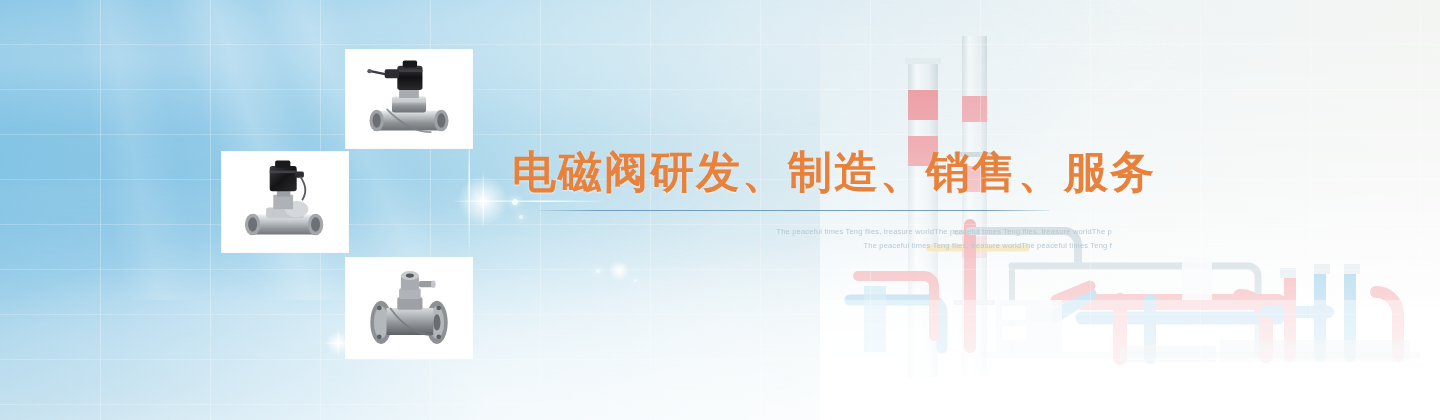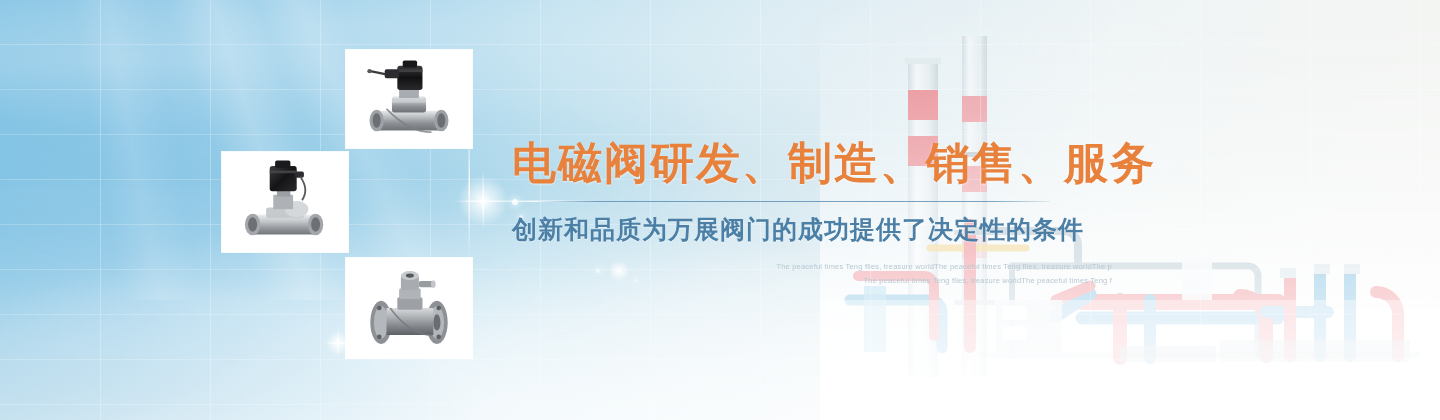--- a/index.html
+++ b/index.html
@@ -86,21 +86,21 @@
 
   
   .thumb{
     position:absolute; background:#fff; padding:5px;
     box-shadow:0 0 0 1px rgba(255,255,255,.9);
   }
   .thumb .inner{ width:100%; height:100%; position:relative; background:#fff; }
   .thumb svg{ display:block; width:100%; height:100%; }
 
   
-  .textblock{ position:absolute; left:512px; top:139px; width:600px; }
+  .textblock{ position:absolute; left:512px; top:148px; width:600px; }
   .title{
     font-size:44px; font-weight:700; color:#e8813c; letter-spacing:2px;
     line-height:1.1; white-space:nowrap;
     text-shadow:0 1px 2px rgba(255,255,255,.6);
   }
   .rule{ height:1px; width:512px; margin:14px 0 0 26px;
          background:linear-gradient(to right, rgba(110,160,190,.15), rgba(95,145,180,.85) 12%, rgba(95,145,180,.85) 88%, rgba(110,160,190,.15)); }
   .subtitle{
     margin-top:11px; font-size:25px; font-weight:700; color:#4b7fa6;
     letter-spacing:1px; white-space:nowrap;
@@ -341,20 +341,19 @@
 
         <rect x="74" y="20" width="16" height="7" rx="2" fill="#999da1"></rect>
         <ellipse cx="90" cy="23.5" rx="2.6" ry="4" fill="#c2c6ca"></ellipse>
       </svg>
     </div>
   </div>
 
   <div class="textblock">
     <div class="title">电磁阀研发、制造、销售、服务</div>
     <div class="rule"></div>
-    <div class="subtitle">创新和品质为万展阀门的成功提供了决定性的条件</div>
     <div class="finelines">
       <div class="fl1">The peaceful times Teng flies, treasure worldThe peaceful times Teng flies, treasure worldThe p</div>
       <div class="fl3">The peaceful times Teng flies, treasure worldThe peaceful times Teng f</div>
     </div>
   </div>
 
 </div>
 
 </body></html>

